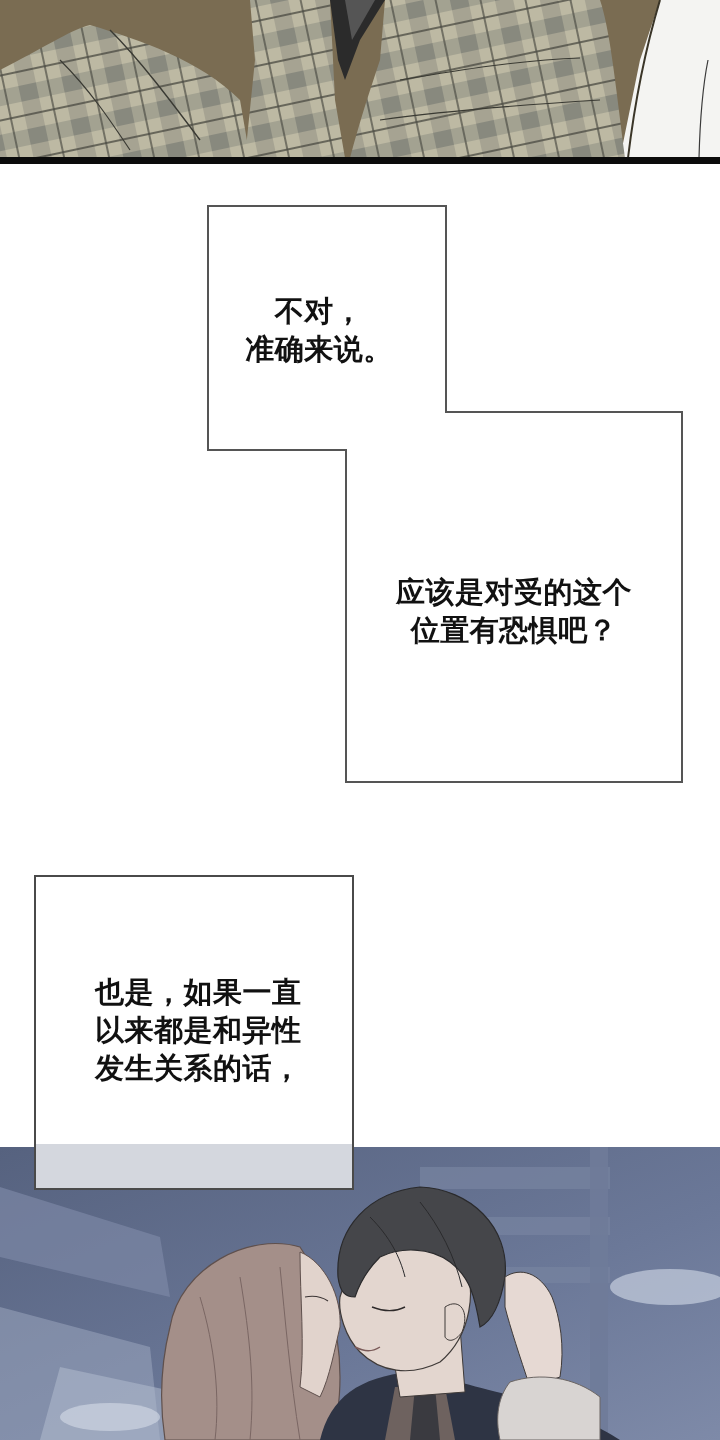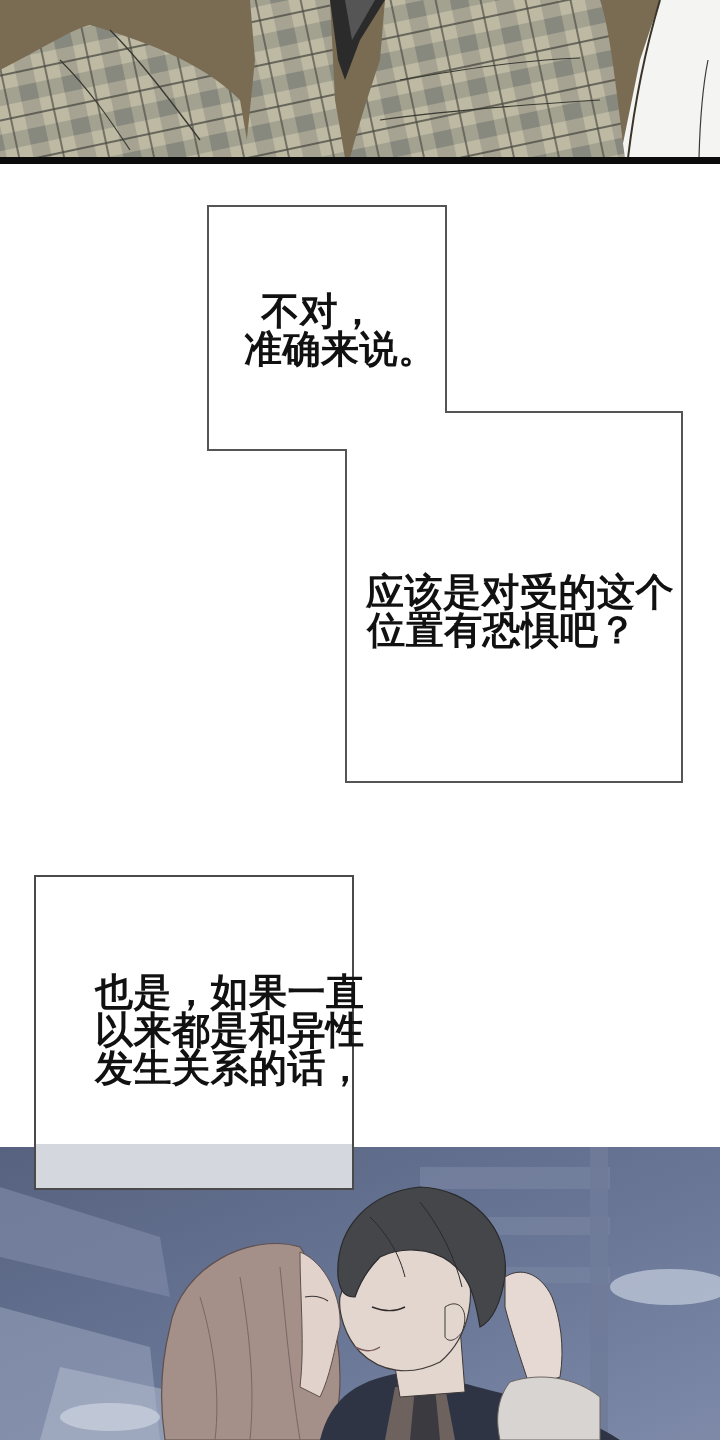--- a/index.html
+++ b/index.html
@@ -32,34 +32,34 @@
       position: absolute;
       left: 0;
       top: 0;
       width: 720px;
       height: 900px;
       pointer-events: none;
     }
     .caption {
       position: absolute;
       color: #111111;
-      font-size: 38px;
+      font-size: 29px;
       line-height: 38px;
       font-weight: bold;
       letter-spacing: 0.5px;
       white-space: pre;
     }
     #caption-1 {
       left: 244px;
       top: 292px;
       width: 150px;
       text-align: center;
     }
     #caption-2 {
-      left: 366px;
+      left: 378px;
       top: 573px;
       width: 272px;
       text-align: center;
     }
     #box-2 {
       position: absolute;
       left: 34px;
       top: 875px;
       width: 316px;
       height: 311px;

